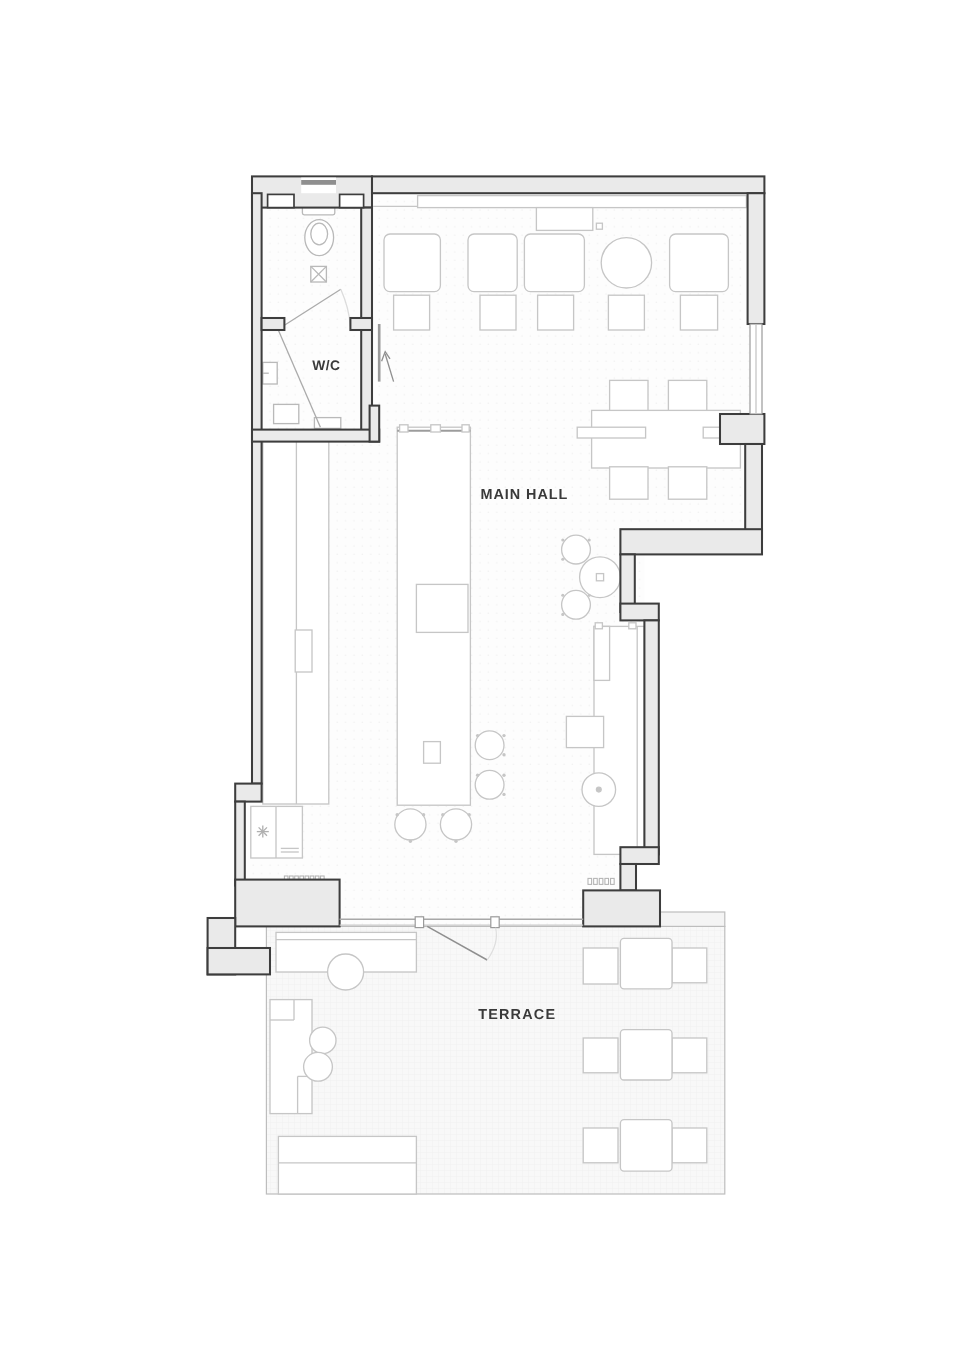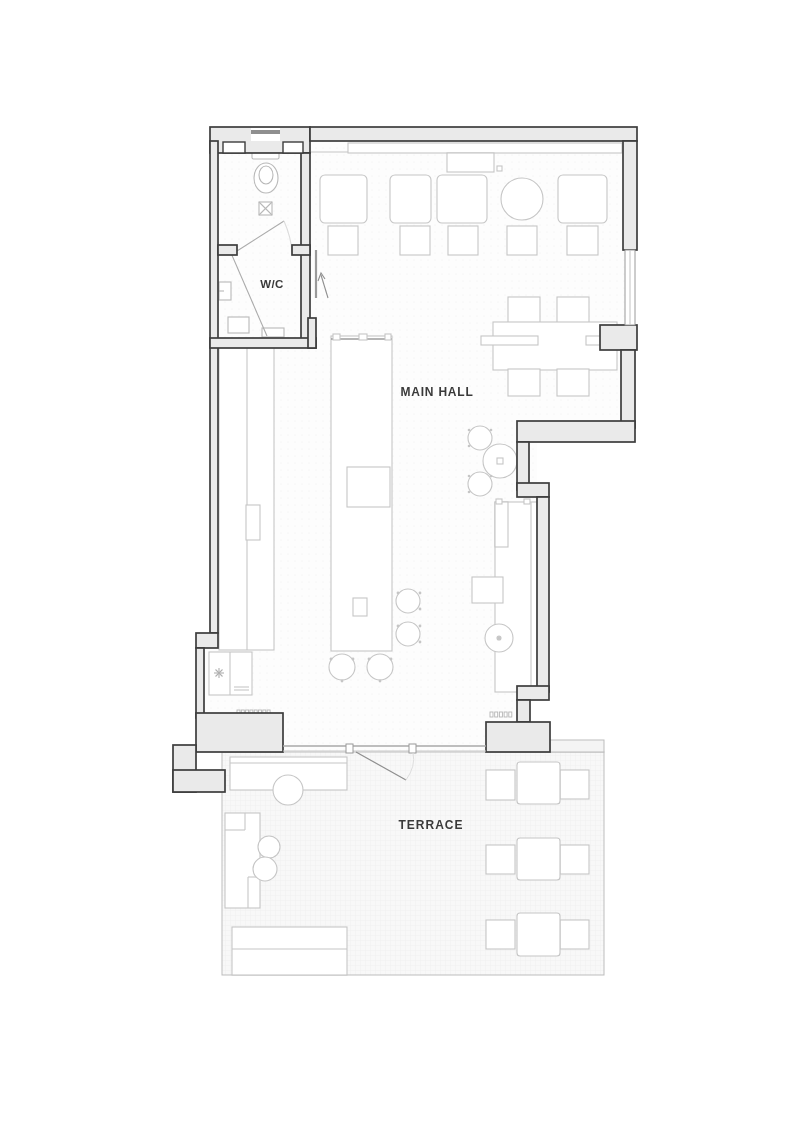--- a/index.html
+++ b/index.html
@@ -1,17 +1,17 @@
 <!DOCTYPE html>
 <html><head>
 <meta charset="utf-8">
 <style>
   html,body{margin:0;padding:0;background:#ffffff;}
   .page{position:relative;width:800px;height:1113px;background:#ffffff;overflow:hidden;
-        font-family:"Liberation Sans", sans-serif;}
+        font-family:"Liberation Sans", sans-serif;margin-top:20px;}
   svg{display:block;}
   text.room-label{font-family:"Liberation Sans", sans-serif;font-weight:bold;fill:#3a3a3a;}
   .lbl-wc{font-size:11.5px;letter-spacing:.4px;}
   .lbl-hall{font-size:12px;letter-spacing:.8px;}
   .lbl-terrace{font-size:12px;letter-spacing:1px;}
 </style>
 </head>
 <body>
 
 <div class="page">

